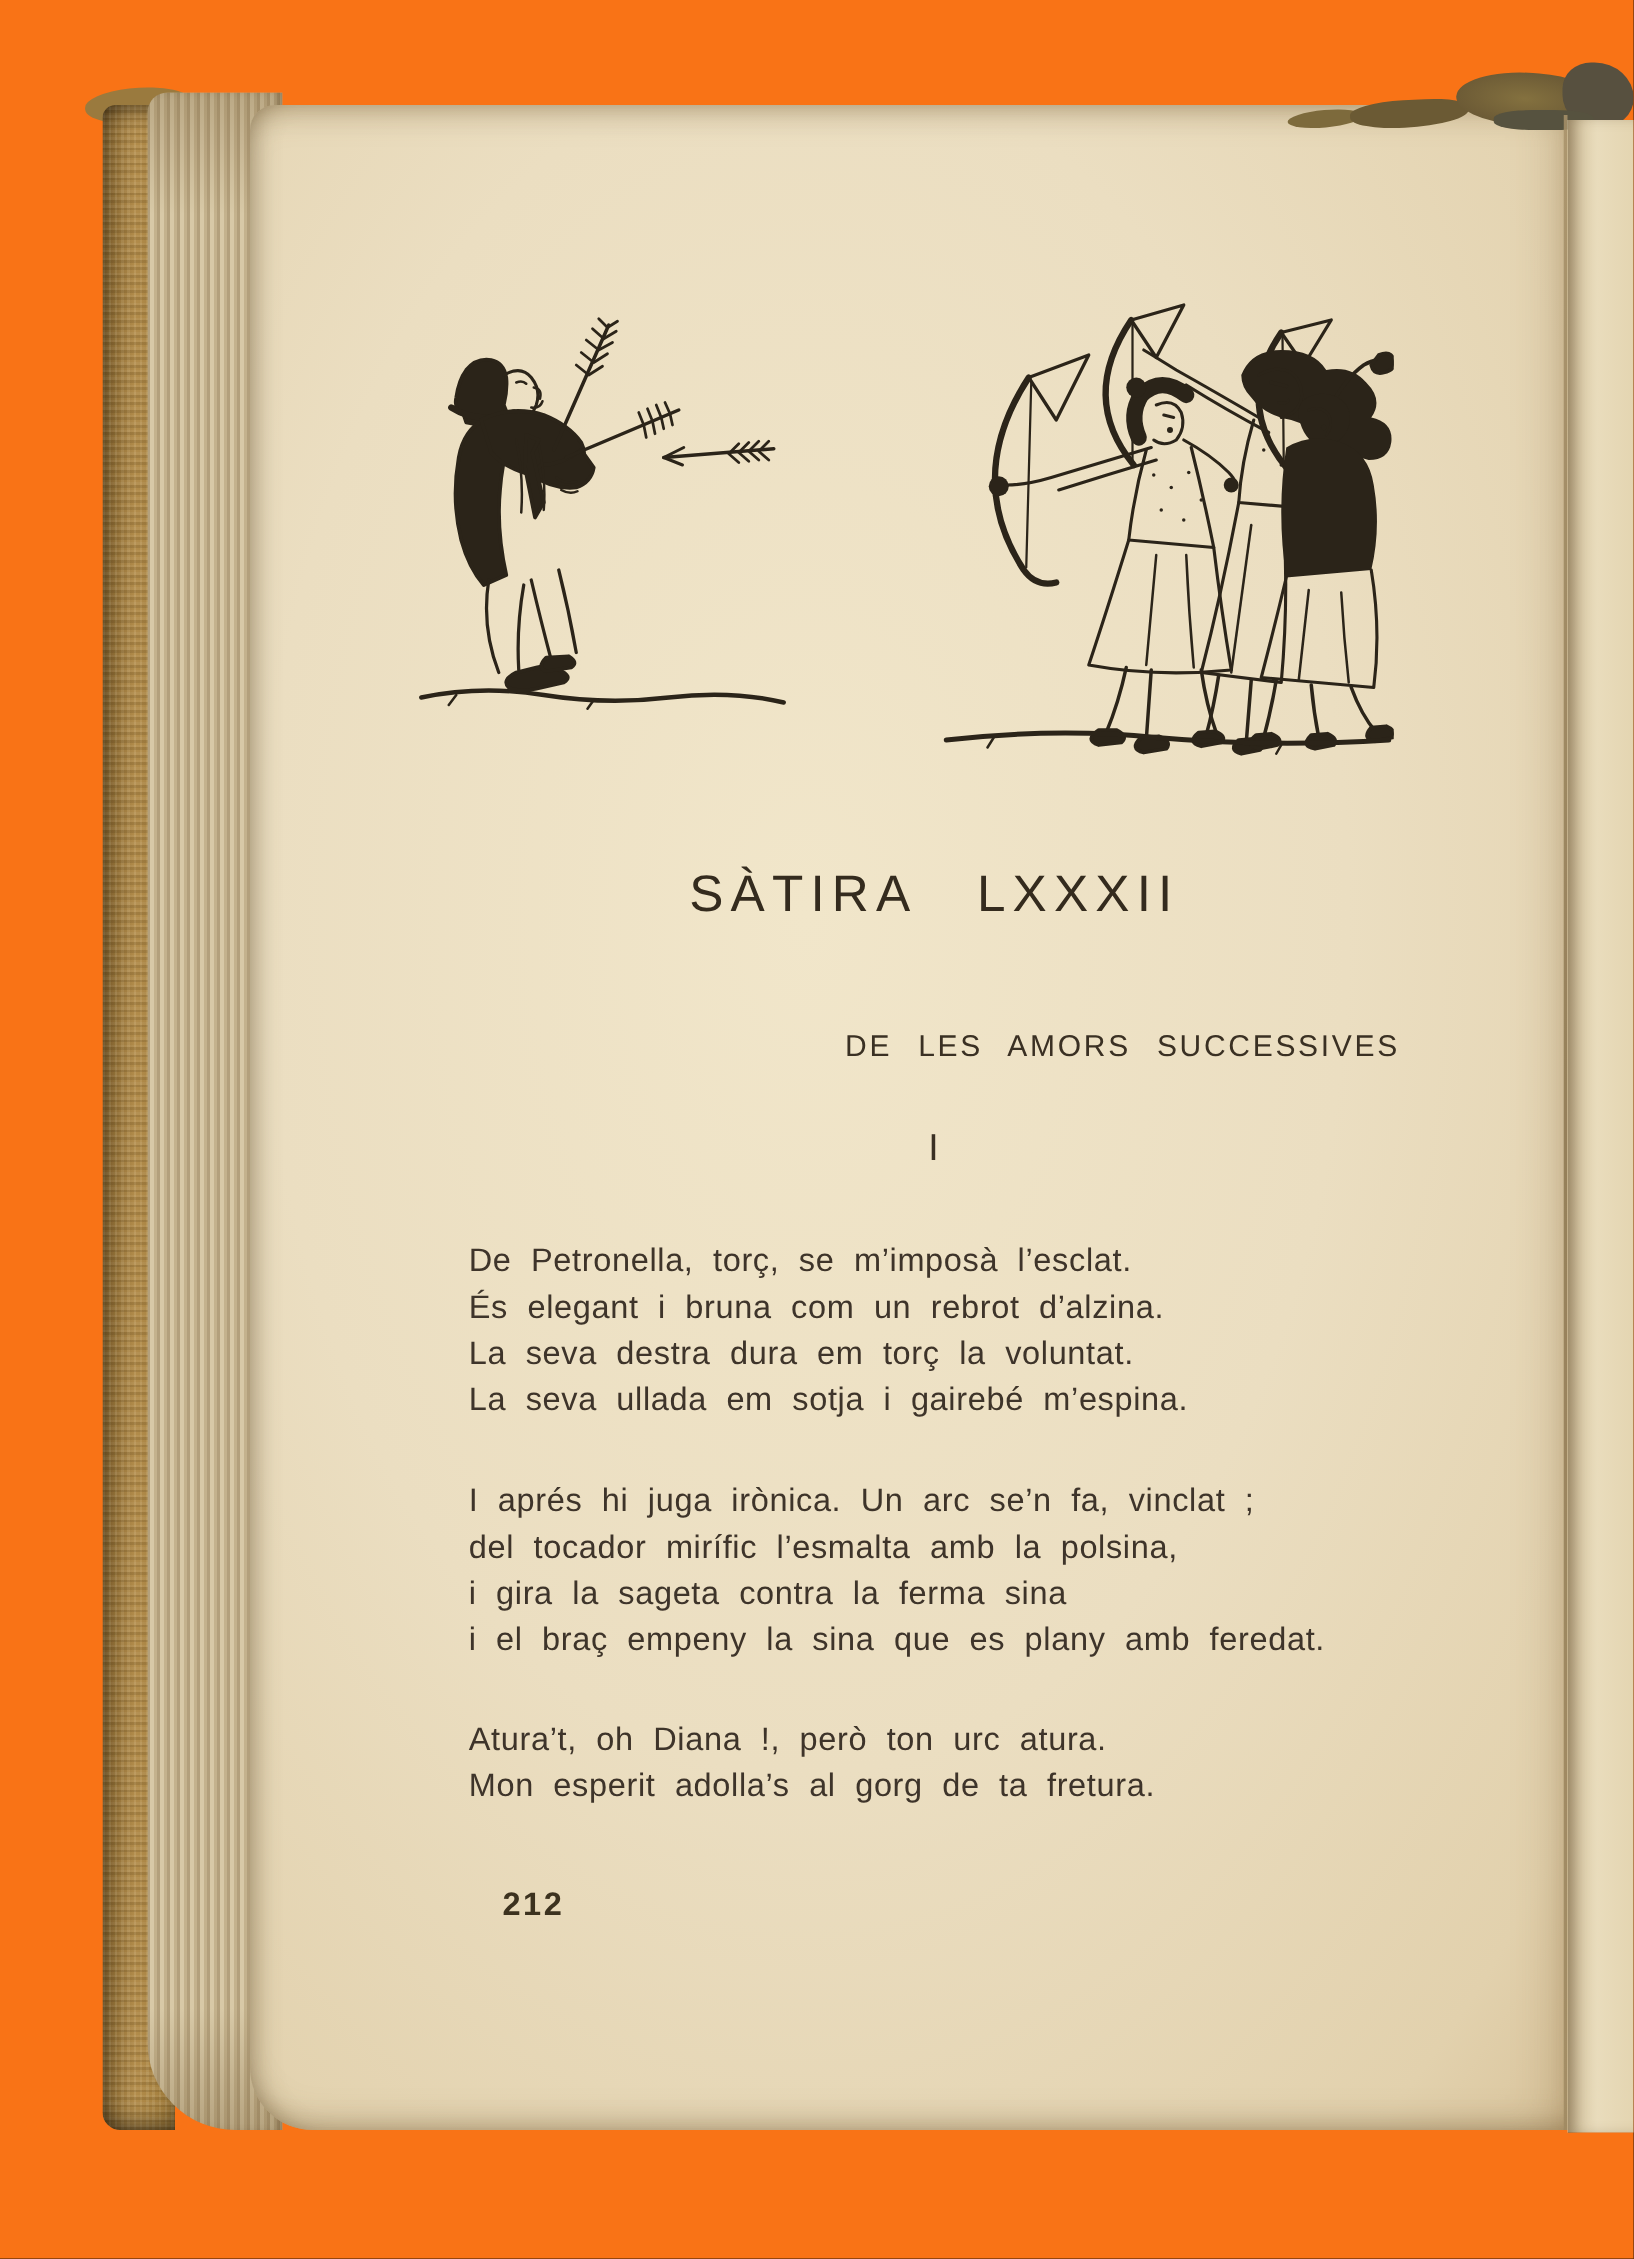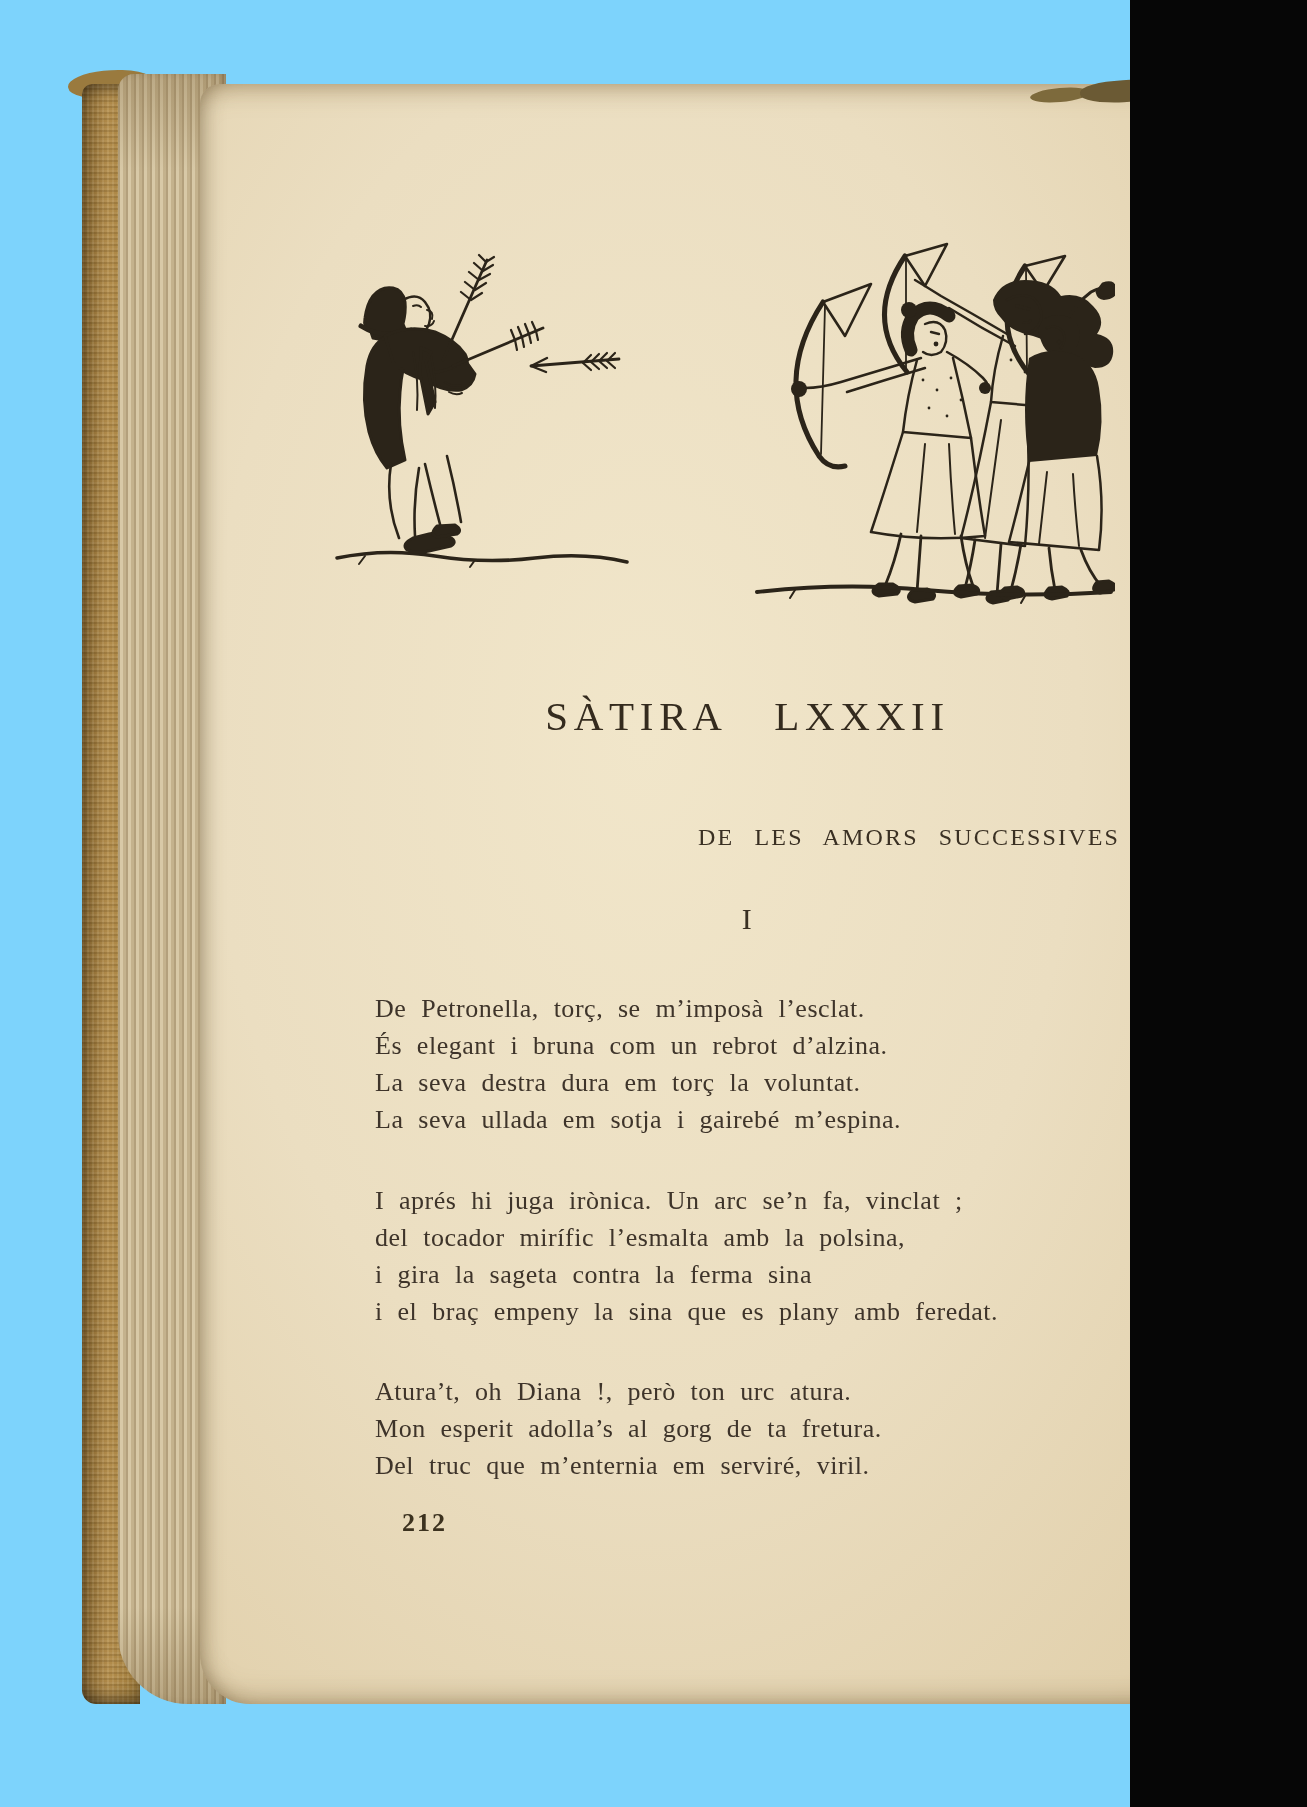--- a/index.html
+++ b/index.html
@@ -1,17 +1,17 @@
 <!DOCTYPE html>
 <html><head>
 <meta charset="utf-8">
 <style>
   html,body{margin:0;padding:0;background:#060606;}
-  #stage{position:relative;width:1130px;height:1807px;background:#7dd3fc;overflow:hidden;
-         font-family:Liberation Serif, serif;}
+  #stage{position:relative;width:1307px;height:1807px;background:#f97316;overflow:hidden;
+         font-family:Liberation Sans, sans-serif;}
 
   
   .cover-spine{position:absolute;left:82px;top:84px;width:58px;height:1620px;
     border-radius:10px 0 0 14px;
     background:
       repeating-linear-gradient(0deg, rgba(60,40,10,.14) 0 2px, rgba(255,255,255,.05) 2px 4px, transparent 4px 6px),
       repeating-linear-gradient(90deg, rgba(255,245,210,.10) 0 2px, transparent 2px 5px),
       linear-gradient(90deg,#7e5f2c,#b28c4b 45%,#a07c3b 95%);
     box-shadow: inset 0 10px 18px -8px rgba(0,0,0,.55), inset 0 -12px 18px -8px rgba(0,0,0,.55);}
   .cover-fray{position:absolute;left:68px;top:70px;width:86px;height:28px;background:#9a7a3e;
@@ -211,17 +211,16 @@
   <div class="stanza s2">
     <div class="poem-line">I aprés hi juga irònica. Un arc se’n fa, vinclat ;</div>
     <div class="poem-line">del tocador mirífic l’esmalta amb la polsina,</div>
     <div class="poem-line">i gira la sageta contra la ferma sina</div>
     <div class="poem-line">i el braç empeny la sina que es plany amb feredat.</div>
   </div>
 
   <div class="stanza s3">
     <div class="poem-line">Atura’t, oh Diana !, però ton urc atura.</div>
     <div class="poem-line">Mon esperit adolla’s al gorg de ta fretura.</div>
-    <div class="poem-line">Del truc que m’enternia em serviré, viril.</div>
   </div>
 
   <div class="page-number ink">212</div>
 </div>
 
 </body></html>

